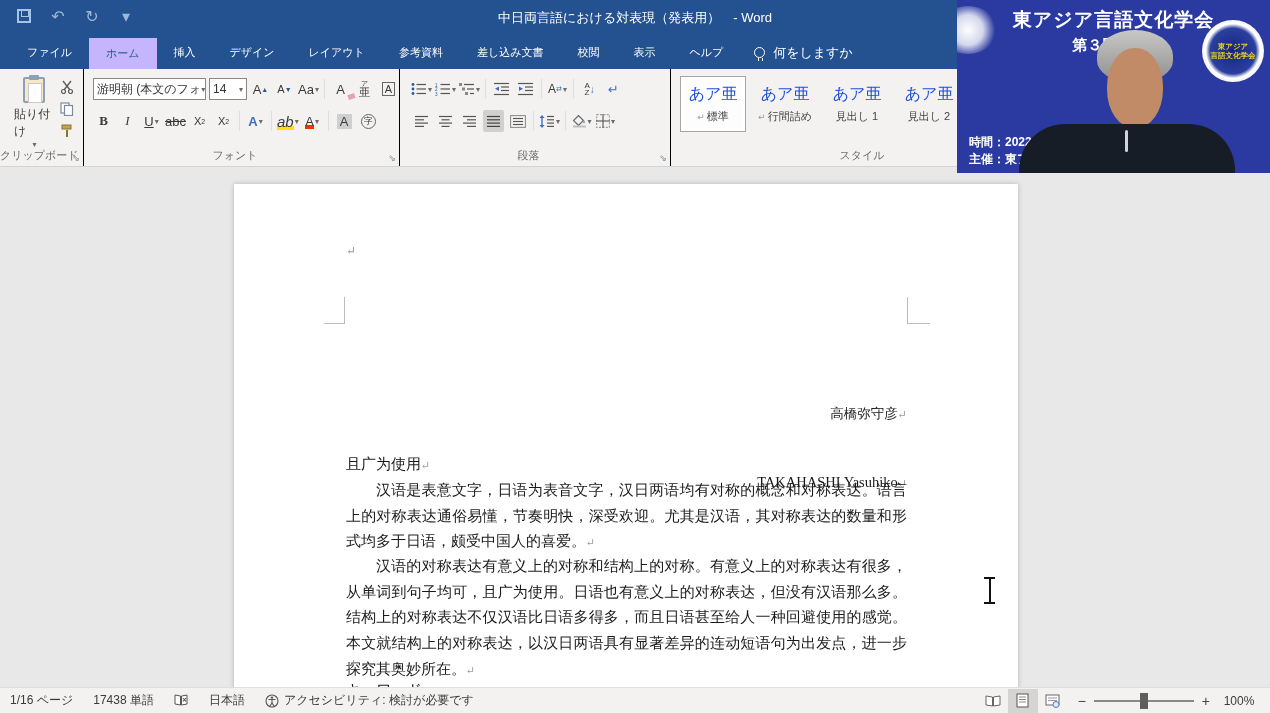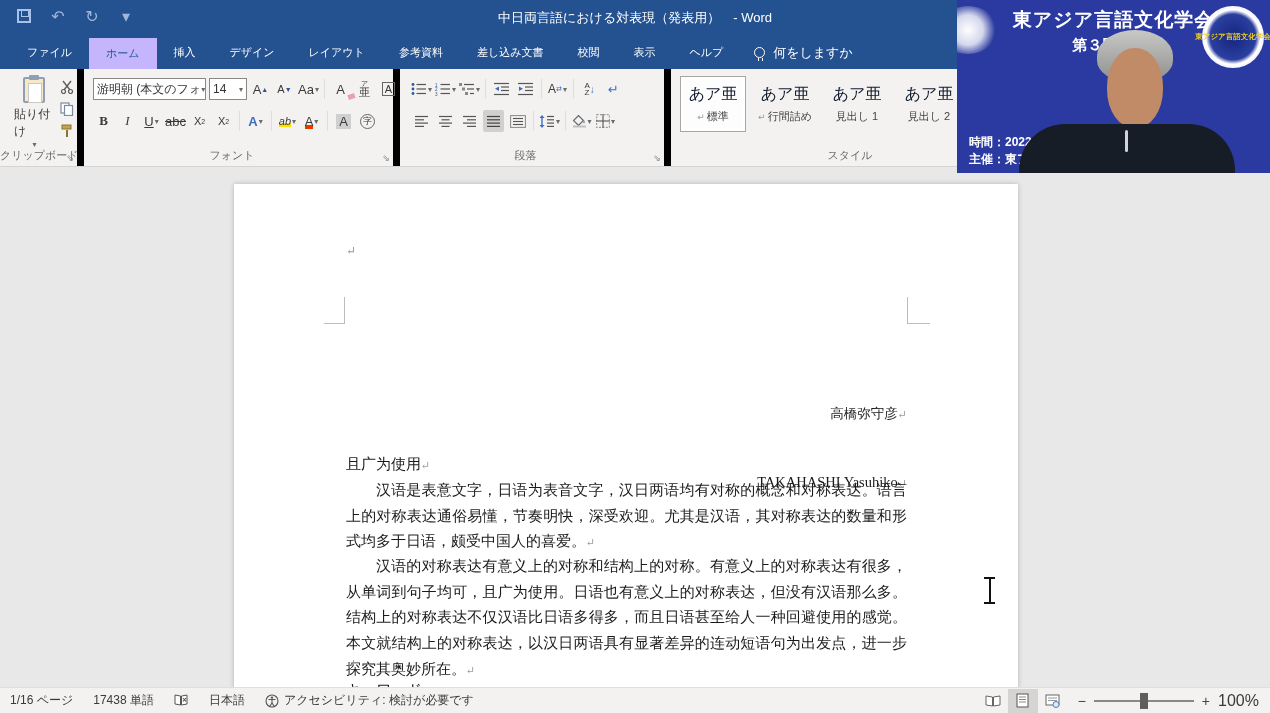--- a/index.html
+++ b/index.html
@@ -20,21 +20,21 @@
   
   .tabrow { left:0; top:36px; width:1270px; height:33px; background:#24518f; display:flex; align-items:stretch; padding-left:10px; }
   .tab { color:#fff; font-size:11px; padding:0 17px; display:flex; align-items:center; cursor:default; }
   .tab.active { background:#c4b5fd; color:#2b579a; margin-top:2px; }
   .tellme { display:flex; align-items:center; gap:8px; color:#fff; font-size:13px; padding-left:14px; }
   .bulb { width:11px; height:11px; border:1.5px solid #fff; border-radius:50%; position:relative; }
   .bulb::after { content:""; position:absolute; left:2.5px; bottom:-4px; width:3px; height:3px; border-left:1.5px solid #fff; border-right:1.5px solid #fff; }
 
   
   .ribbon { left:0; top:69px; width:1270px; height:98px; background:#f3f2f1; border-bottom:1px solid #d6d4d2; }
-  .rgroup { position:absolute; top:0; height:97px; border-right:7px solid #000000; }
+  .rgroup { position:absolute; top:0; height:97px; border-right:1px solid #000000; }
   .glabel { position:absolute; bottom:3px; left:0; right:14px; text-align:center; font-size:11px; color:#6a6a6a; white-space:nowrap; }
   .launcher { position:absolute; bottom:3px; right:3px; font-size:9px; color:#8a8a8a; }
   .rrow { position:absolute; display:flex; align-items:center; gap:3px; }
   .rbtn { min-width:21px; height:22px; display:flex; align-items:center; justify-content:center; font-size:13px; color:#3b3a39; border-radius:2px; position:relative; }
   .rbtn.sel { background:#d2d0ce; }
   .car { font-size:8px; color:#6a6a6a; margin-left:1px; }
   .vsep { width:1px; height:20px; background:#e0dedc; margin:0 2px; }
 
   
   .paste-big { position:absolute; left:14px; top:8px; width:40px; height:72px; display:flex; flex-direction:column; align-items:center; font-size:12px; color:#3b3a39; }
@@ -56,21 +56,21 @@
   .ruby-ic { display:flex; flex-direction:column; align-items:center; line-height:1; font-size:7px; color:#3b3a39; }
   .ruby-ic b { font-size:11px; font-weight:normal; }
   .boxa { border:1px solid #666; padding:0 2px; font-size:11px; }
   .circ { width:15px; height:15px; border:1px solid #666; border-radius:50%; font-size:9px; display:flex; align-items:center; justify-content:center; }
   .clr-a { position:relative; }
   .clr-a i { position:absolute; right:-4px; bottom:1px; width:7px; height:5px; background:#e8a0b4; transform:rotate(-20deg); }
 
   
   .stylecard { width:66px; height:56px; margin-top:7px; display:flex; flex-direction:column; align-items:center; justify-content:center; gap:4px; border:1px solid transparent; }
   .stylecard.sel { border:1px solid #a8a6a4; background:#fdfdfd; box-shadow:inset 0 0 0 2px #fff; }
-  .st-sample { font-size:16px; color:#0f172a; font-family:"Liberation Serif","DejaVu Serif",serif; white-space:nowrap; }
+  .st-sample { font-size:16px; color:#1d4ed8; font-family:"Liberation Serif","DejaVu Serif",serif; white-space:nowrap; }
   .st-name { font-size:11px; color:#444; white-space:nowrap; display:flex; gap:2px; align-items:center; }
   .st-pilc { color:#9a9a9a; font-size:9px; }
 
   
   .canvas { left:0; top:167px; width:1270px; height:520px; background:#e8e8e8; overflow:hidden; }
   .page { position:absolute; left:234px; top:17px; width:784px; height:660px; background:#fff; box-shadow:0 0 5px rgba(0,0,0,.22); }
   .doc { font-family:"Liberation Serif","DejaVu Serif",serif; color:#1a1a1a; }
   .pilc { color:#9a9a9a; }
   .cropL { left:90px; top:113px; width:21px; height:27px; border-right:1px solid #bdbdbd; border-bottom:1px solid #bdbdbd; }
   .cropR { left:673px; top:113px; width:23px; height:27px; border-left:1px solid #bdbdbd; border-bottom:1px solid #bdbdbd; }
@@ -81,42 +81,42 @@
   .indent { text-indent:2em; }
 
   
   .ibeam { left:984px; top:577px; width:11px; height:27px; border-top:2px solid #111; border-bottom:2px solid #111; background:linear-gradient(#111,#111) center/2px 100% no-repeat; }
 
   
   .video { left:957px; top:0; width:313px; height:173px; background:#2b3aa0; overflow:hidden; color:#fff; }
   .vglow { left:-18px; top:6px; width:58px; height:48px; border-radius:50%; background:radial-gradient(circle,#ffffff 0%,#ffffffcc 40%,transparent 72%); }
   .vh1 { left:0; top:7px; width:100%; text-align:center; font-size:19px; font-weight:bold; letter-spacing:1px; white-space:nowrap; }
   .vh2 { left:0; top:36px; width:56%; text-align:right; font-size:15px; font-weight:bold; white-space:nowrap; }
-  .vlogo { right:6px; top:6px; width:62px; height:62px; border-radius:50%; background:radial-gradient(circle,#16257d 0%,#2a3f9f 52%,#ffffff 62%,#ffffffee 74%,transparent 88%); display:flex; flex-direction:row; align-items:center; justify-content:center; line-height:1.25; z-index:3; }
+  .vlogo { right:6px; top:20px; width:62px; height:62px; border-radius:50%; background:radial-gradient(circle,#16257d 0%,#2a3f9f 52%,#ffffff 62%,#ffffffee 74%,transparent 88%); display:flex; flex-direction:column; align-items:center; justify-content:center; line-height:1.25; z-index:3; }
   .vlogo span { color:#f0d020; font-size:7.5px; font-weight:bold; white-space:nowrap; }
   .person { z-index:2; }
   .hair { left:140px; top:30px; width:76px; height:52px; border-radius:50% 50% 42% 42%; background:linear-gradient(#c8c8c6,#8f8f8d); }
   .fring { left:142px; top:34px; width:72px; height:34px; border-radius:50%; background:#a8a8a6; }
   .face2 { left:150px; top:48px; width:56px; height:80px; border-radius:48%; background:#c08b66; }
   .torso { left:62px; top:124px; width:216px; height:56px; border-radius:46px 46px 0 0; background:#171d26; }
   .collar { left:168px; top:130px; width:3px; height:22px; background:#cfd4da; border-radius:2px; }
   .vtime { left:12px; top:134px; font-size:12px; font-weight:bold; white-space:nowrap; z-index:1; }
   .vhost { left:12px; top:151px; font-size:12px; font-weight:bold; white-space:nowrap; z-index:1; }
 
   
   .statusbar { left:0; top:687px; width:1270px; height:26px; background:#f3f2f1; border-top:1px solid #e1dfdd; display:flex; align-items:center; font-size:12px; color:#3b3a39; z-index:5; }
   .sb-item { padding:0 10px; display:flex; align-items:center; gap:5px; white-space:nowrap; }
   .sb-right { margin-left:auto; display:flex; align-items:center; }
   .viewbtn { width:30px; height:24px; display:flex; align-items:center; justify-content:center; }
   .viewbtn.sel { background:#d6d4d2; }
   .zoomwrap { display:flex; align-items:center; gap:8px; padding:0 10px; }
   .ztrack { position:relative; width:100px; height:2px; background:#8a8886; }
   .zthumb { position:absolute; left:46px; top:-7px; width:8px; height:16px; background:#605e5c; }
   .zsign { font-size:14px; color:#444; }
-  .zpct { width:42px; text-align:left; font-size:16px; }
+  .zpct { width:42px; text-align:center; font-size:12px; }
 </style>
 </head>
 <body>
 
 <div class="app">
 
   <div class="abs titlebar">
     <div class="abs qat">
       <span class="ic">
           <span class="save-ic"></span>
@@ -238,21 +238,21 @@
             <span>X</span>
             <sup style="font-size:7px;">2</sup>
           </span>
         <span class="vsep"></span>
         <span class="rbtn">
             <span class="eff-a">A</span>
             <span class="car">▾</span>
           </span>
         <span class="vsep"></span>
         <span class="rbtn">
-            <span class="u-yellow" style="font-size:11px;font-style:italic;">ab</span>
+            <span class="u-yellow" style="font-size:15px;font-style:italic;">ab</span>
             <span class="car">▾</span>
           </span>
         <span class="rbtn">
             <span class="u-red">A</span>
             <span class="car">▾</span>
           </span>
         <span class="vsep"></span>
         <span class="rbtn">
             <span class="shade-a">A</span>
           </span>
@@ -434,21 +434,21 @@
               <span>見出し 1</span>
             </span>
         </div>
         <div class="stylecard">
           <span class="st-sample">あア亜</span>
           <span class="st-name">
               <span>見出し 2</span>
             </span>
         </div>
       </div>
-      <div class="glabel" style="right:auto;left:108px;width:140px;">スタイル</div>
+      <div class="glabel" style="right:auto;left:120px;width:140px;">スタイル</div>
     </div>
   </div>
 
   <div class="abs canvas">
     <div class="page doc">
       <div class="abs pilc" style="left:112px;top:60px;font-size:12px;">↵</div>
       <div class="abs cropL"></div>
       <div class="abs cropR"></div>
 
       <div class="abs dright" style="top:221px;font-size:13.5px;">

